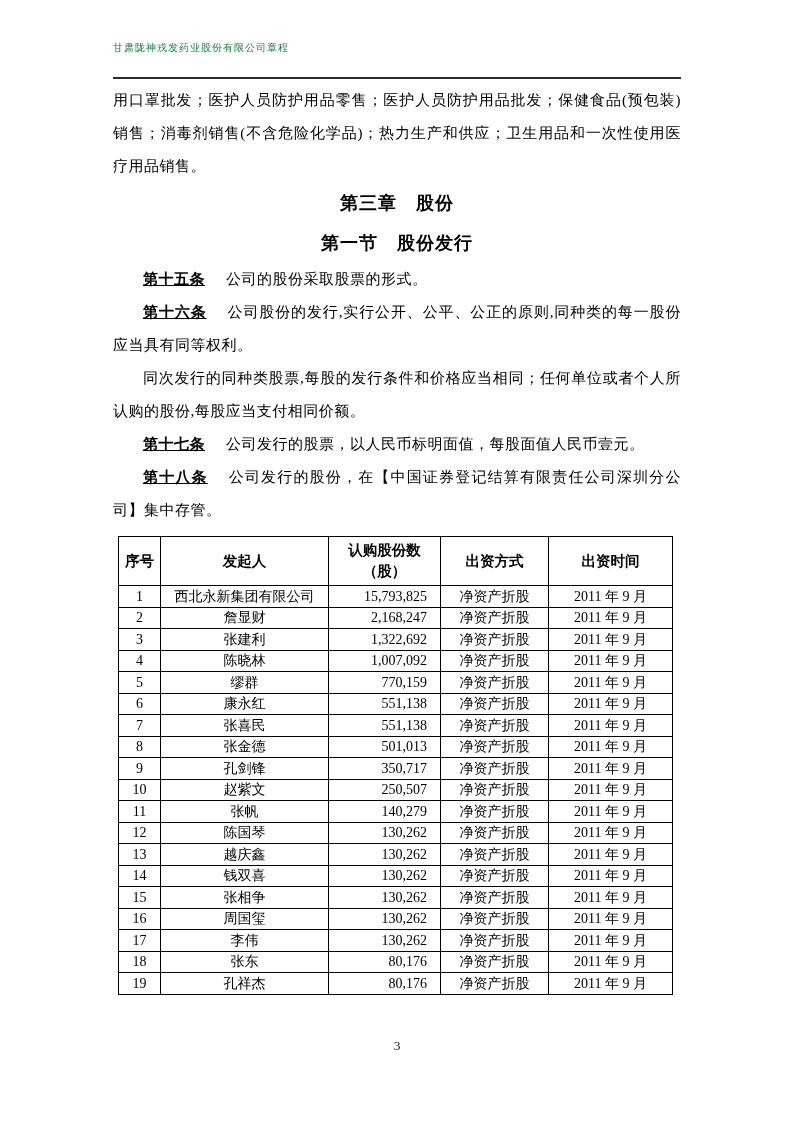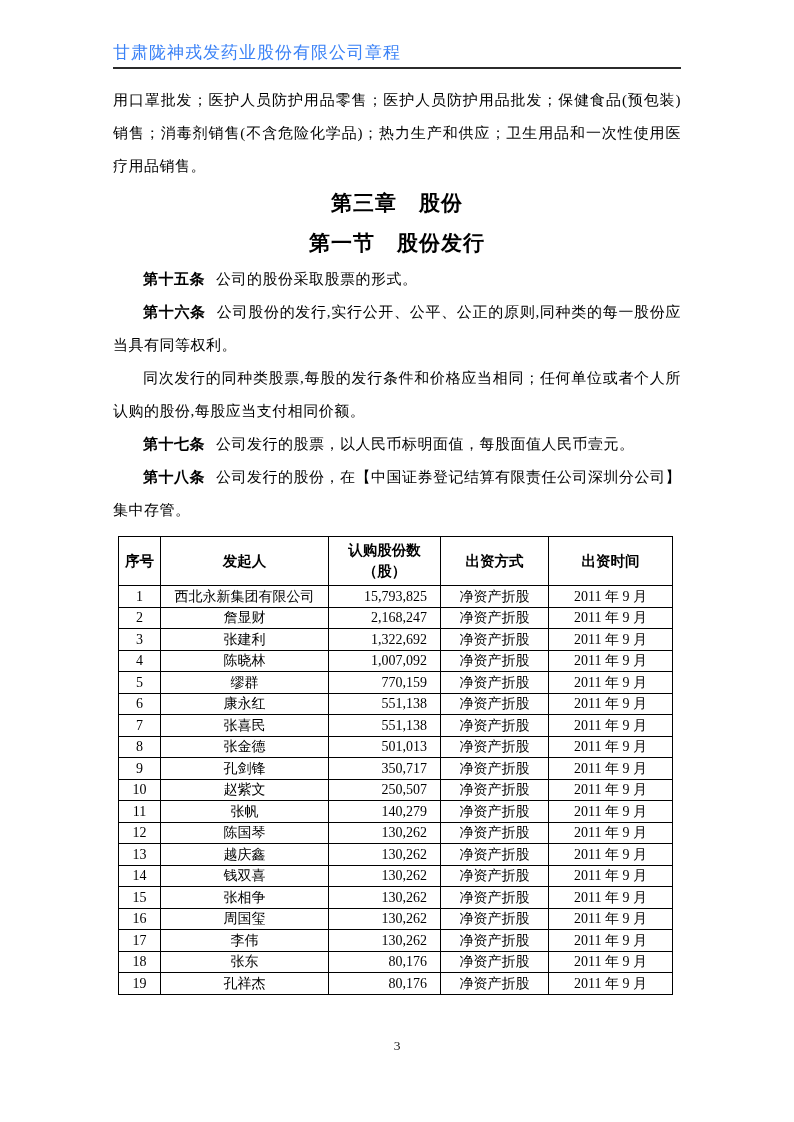--- a/index.html
+++ b/index.html
@@ -6,35 +6,35 @@
   html,body { background:#ffffff; }
   body {
     width:794px; height:1122px;
     position:relative;
     font-family:"Liberation Serif","DejaVu Serif",serif;
     color:#000;
     overflow:hidden;
   }
   .running-header {
     position:absolute; top:41px; left:113px; width:568px;
-    font-size:17px; color:#3b82f6; letter-spacing:1px;
-    padding-bottom:3px;
+    font-size:10px; color:#15803d; letter-spacing:1px;
+    padding-bottom:22px;
     border-bottom:2px solid #2b2b2b;
   }
   .content {
     position:absolute; top:84px; left:113px; width:568px;
   }
   .para {
     font-size:15px; line-height:33px; text-align:justify;
     letter-spacing:0.5px;
   }
   .para.indent { text-indent:30px; }
-  .para b.article-no { margin-right:11px; }
+  .para b.article-no { margin-right:21px;text-decoration:underline; }
   .heading {
-    text-align:center; font-weight:bold; font-size:21px;
+    text-align:center; font-weight:bold; font-size:18px;
     line-height:40px; letter-spacing:1px;
   }
   table.share-table {
     margin:9px 12px 0 5px;
     border-collapse:collapse;
     width:554px;
     table-layout:fixed;
     padding-left:34px;
   }
   .share-table th, .share-table td {

